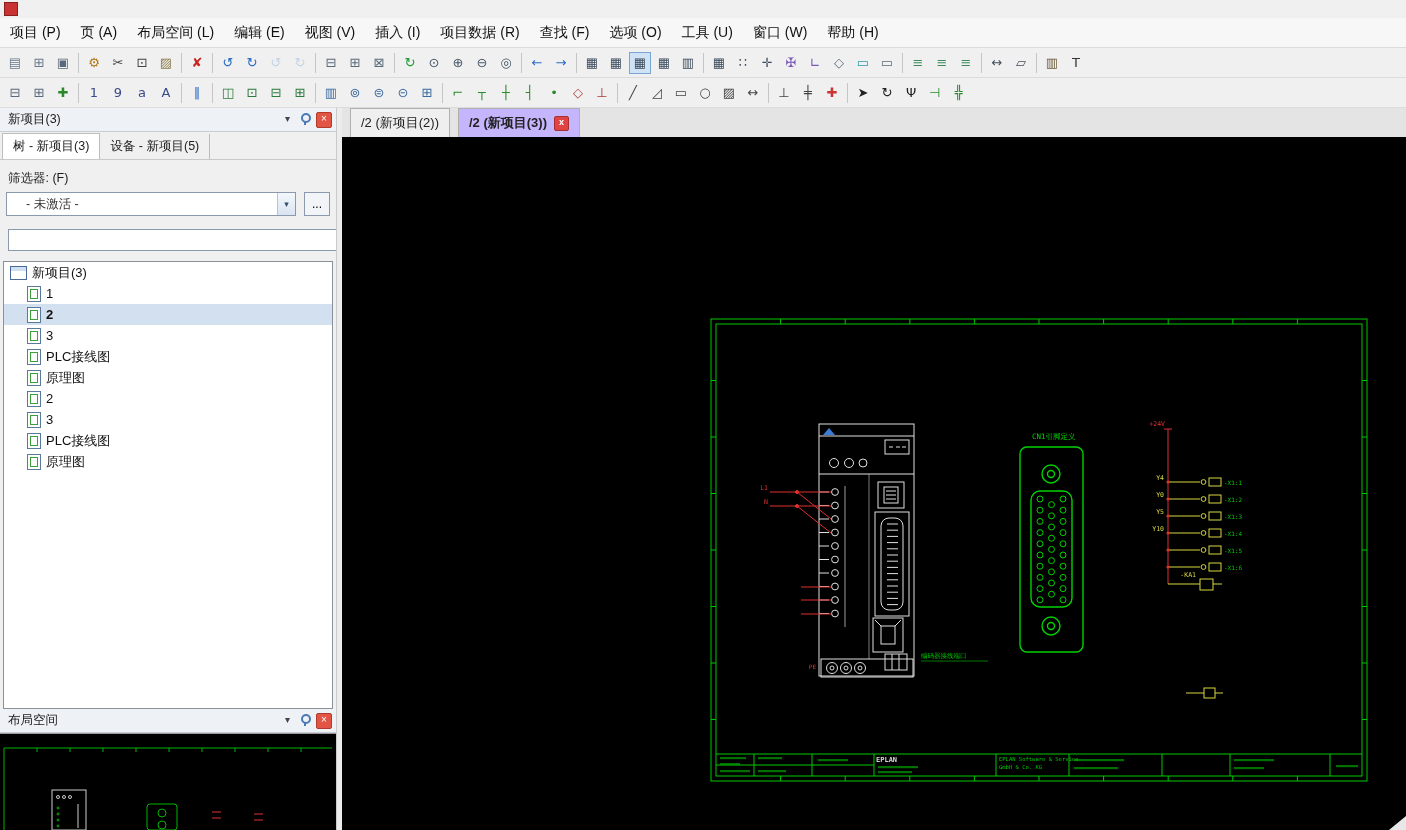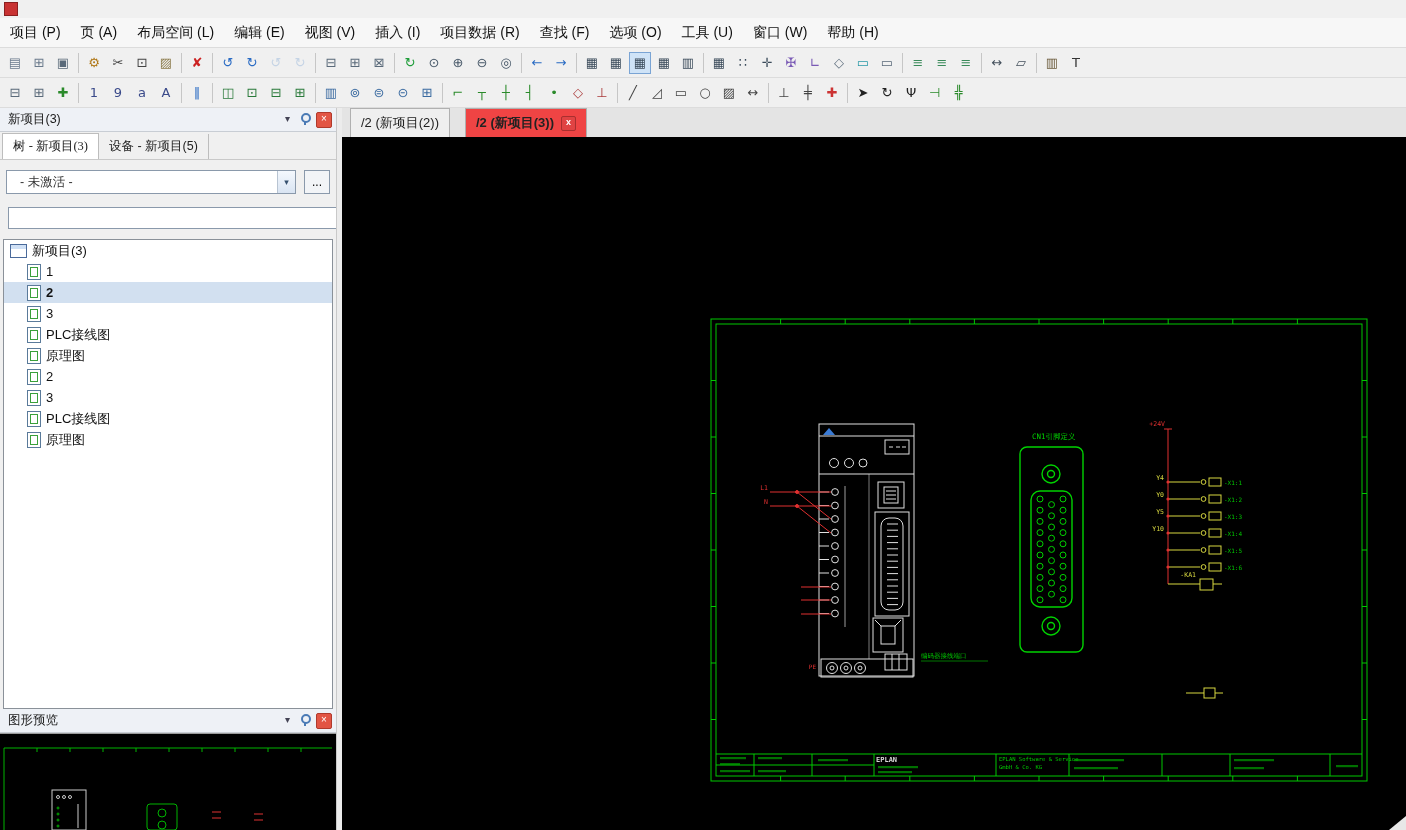--- a/index.html
+++ b/index.html
@@ -33,51 +33,51 @@
   .ph-controls{display:flex;align-items:center;gap:3px;}
   .ph-btn{width:15px;height:15px;text-align:center;line-height:14px;font-size:10px;color:#445;cursor:default;}
   .pin-icon{display:inline-block;width:6px;height:6px;border:2px solid #4a7ab5;border-radius:50%;position:relative;top:1px;}
   .pin-icon::after{content:"";position:absolute;left:1px;top:6px;width:2px;height:4px;background:#4a7ab5;}
   .ph-close{width:14px;height:14px;background:#e25544;border:1px solid #b03a2c;color:#fff;
     font-size:10px;line-height:12px;text-align:center;border-radius:2px;cursor:default;}
   
   .side-tabs{height:27px;background:#f0f0f0;display:flex;align-items:flex-end;
     border-bottom:1px solid #c9c9c9;padding-left:2px;flex:0 0 auto;}
   .stab{font-size:12.5px;padding:4px 10px;border-right:1px solid #bdbdbd;color:#222;cursor:default;}
-  .stab.active{background:#fff;border:1px solid #bdbdbd;border-bottom:none;font-family:Liberation Serif, serif;}
+  .stab.active{background:#fff;border:1px solid #bdbdbd;border-bottom:none;}
   
   .filter-block{padding:10px 6px 10px 6px;flex:0 0 auto;}
   .fld-label{font-size:12.5px;color:#1a1a1a;margin:0 0 5px 2px;}
   .combo-row{display:flex;gap:8px;margin-bottom:13px;}
   .combo{flex:1;height:22px;background:#fff;border:1px solid #8a99ab;display:flex;align-items:center;}
-  .combo-text{flex:1;font-size:12.5px;color:#333;padding-left:13px;}
+  .combo-text{flex:1;font-size:12.5px;color:#333;padding-left:19px;}
   .combo-arrow{width:17px;height:100%;border-left:1px solid #b8c4d2;
     background:linear-gradient(#f4f8fd,#d9e4f2);font-size:9px;color:#35506e;
     display:flex;align-items:center;justify-content:center;cursor:default;}
   .browse-btn{width:26px;height:24px;border:1px solid #8a99ab;background:#f2f4f7;font-size:12px;cursor:default;}
   .value-input{width:322px;height:20px;border:1px solid #8a99ab;font-size:12.5px;padding:0 4px;margin-left:2px;}
   
   .tree-box{flex:1;margin:0 3px;background:#fff;border:1px solid #8a9199;overflow:hidden;min-height:0;}
   .tree-row{height:21px;display:flex;align-items:center;gap:5px;font-size:13px;color:#111;cursor:default;}
   .tree-row.sel{background:#d2e0f0;font-weight:bold;}
   .ticon{flex:0 0 auto;display:inline-block;position:relative;}
   .icon-project{width:15px;height:12px;border:1px solid #4a6a9a;background:linear-gradient(#cfe0f5 30%,#ffffff 30%);}
   .icon-page{width:12px;height:14px;border:1px solid #5a7a9a;background:#fff;}
   .icon-page::after{content:"";position:absolute;left:2px;top:2px;right:2px;bottom:2px;border:1px solid #3aa03a;}
   
   .bottom-tabs{height:24px;background:#f0f0f0;border-top:1px solid #c9c9c9;display:flex;align-items:center;padding-left:4px;flex:0 0 auto;}
   .btab{font-size:12.5px;padding:3px 14px;border-right:1px solid #b5b5b5;color:#222;cursor:default;}
   
   .preview-canvas{height:96px;background:#000;border-top:1px solid #9a9a9a;flex:0 0 auto;position:relative;}
   
   .editor{flex:1;display:flex;flex-direction:column;min-width:0;min-height:0;}
-  .tabbar{height:29px;background:#e4e4e4;display:flex;align-items:flex-end;padding-left:8px;gap:15px;flex:0 0 auto;}
+  .tabbar{height:29px;background:#e4e4e4;display:flex;align-items:flex-end;padding-left:8px;gap:8px;flex:0 0 auto;}
   .etab{display:flex;align-items:center;gap:7px;font-size:13px;color:#222;
     padding:5px 10px;background:#efefef;border:1px solid #b0b0b0;border-bottom:none;cursor:default;}
-  .etab.active{background:#ef4444;font-weight:bold;}
+  .etab.active{background:#c4b5fd;font-weight:bold;}
   .etab-close{width:13px;height:13px;background:#e04343;border:1px solid #a82f2f;color:#fff;
     font-size:9px;line-height:11px;text-align:center;border-radius:2px;cursor:default;}
   .canvas{flex:1;background:#000;position:relative;overflow:hidden;}
   .canvas svg{position:absolute;left:0;top:0;}
   svg text{font-family:"DejaVu Sans Mono",monospace;}
   .resize-grip{position:absolute;right:0;bottom:0;width:0;height:0;
     border-left:17px solid transparent;border-bottom:14px solid #e8e8e8;}
 </style>
 </head>
 <body>
@@ -212,20 +212,21 @@
           <span class="ph-btn">▾</span>
           <span class="ph-btn"><span class="pin-icon"></span></span>
           <span class="ph-close">×</span>
         </span>
       </div>
       <div class="side-tabs" id="side-tabs">
           <span class="stab active">树 - 新项目(3)</span>
           <span class="stab">设备 - 新项目(5)</span>
         </div>
       <div class="filter-block">
+        <div class="fld-label">筛选器: (F)</div>
         <div class="combo-row">
           <div class="combo">
             <span class="combo-text">- 未激活 -</span>
             <span class="combo-arrow">▾</span>
           </div>
           <button class="browse-btn">...</button>
         </div>
         <input class="value-input" value="" style="">
       </div>
       <div class="tree-box" id="tree">
@@ -264,21 +265,21 @@
           <div class="tree-row" style="padding-left: 23px;">
             <span class="ticon icon-page"></span>
             <span class="tlabel">PLC接线图</span>
           </div>
           <div class="tree-row" style="padding-left: 23px;">
             <span class="ticon icon-page"></span>
             <span class="tlabel">原理图</span>
           </div>
         </div>
       <div class="panel-header">
-        <span class="ph-title">图形预览</span>
+        <span class="ph-title">布局空间</span>
         <span class="ph-controls">
           <span class="ph-btn">▾</span>
           <span class="ph-btn"><span class="pin-icon"></span></span>
           <span class="ph-close">×</span>
         </span>
       </div>
       <div class="preview-canvas">
         <svg width="336" height="96">
           <g stroke="#00b400" fill="none">
             <line x1="4" y1="14" x2="332" y2="14"></line>

